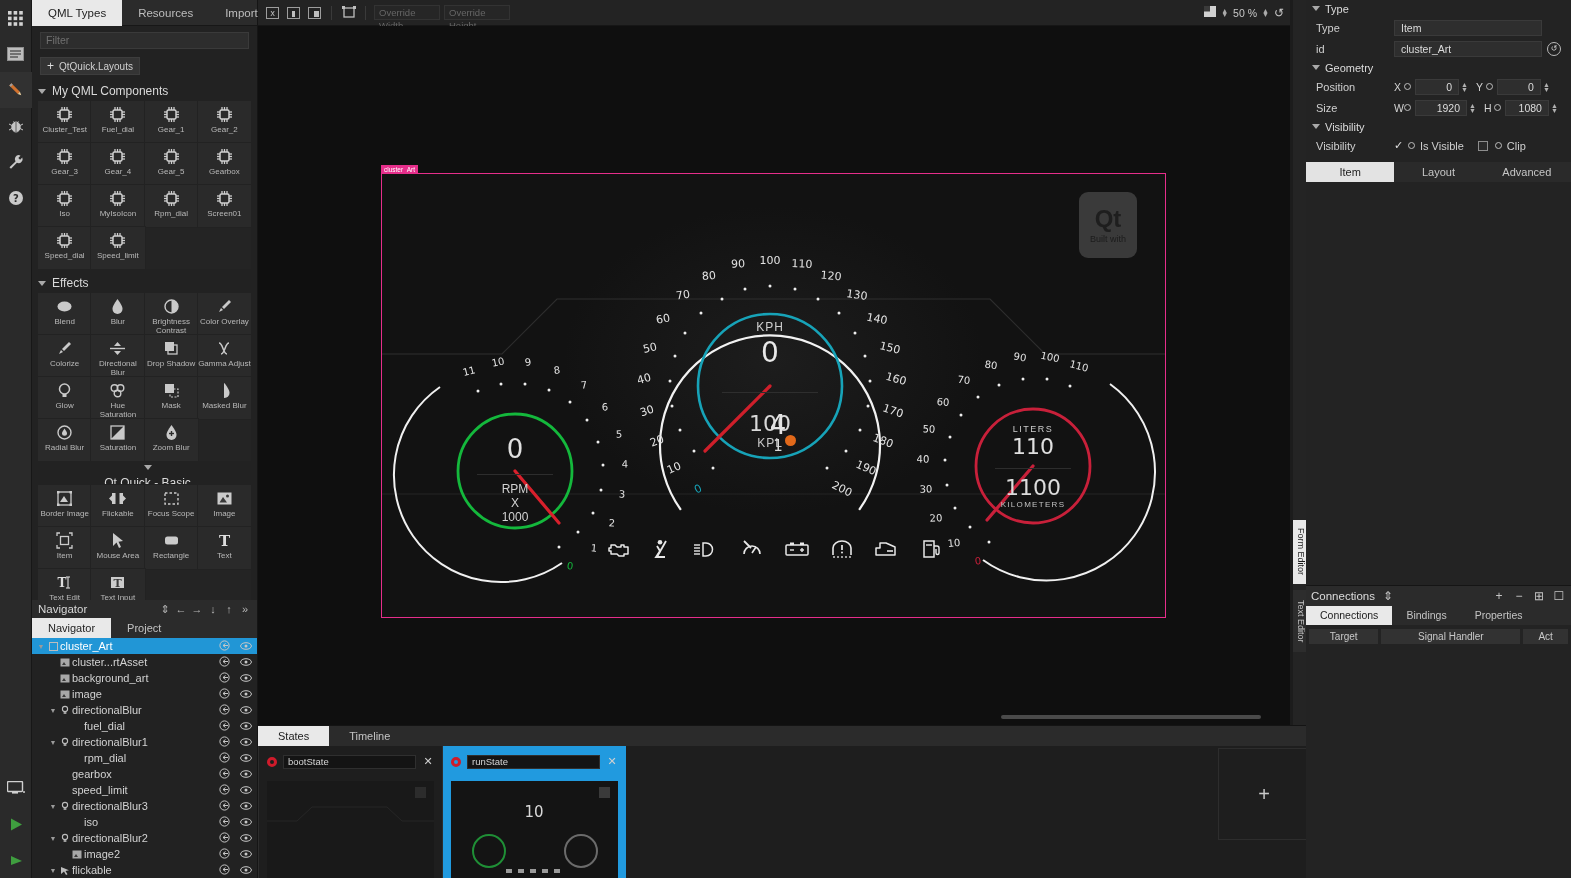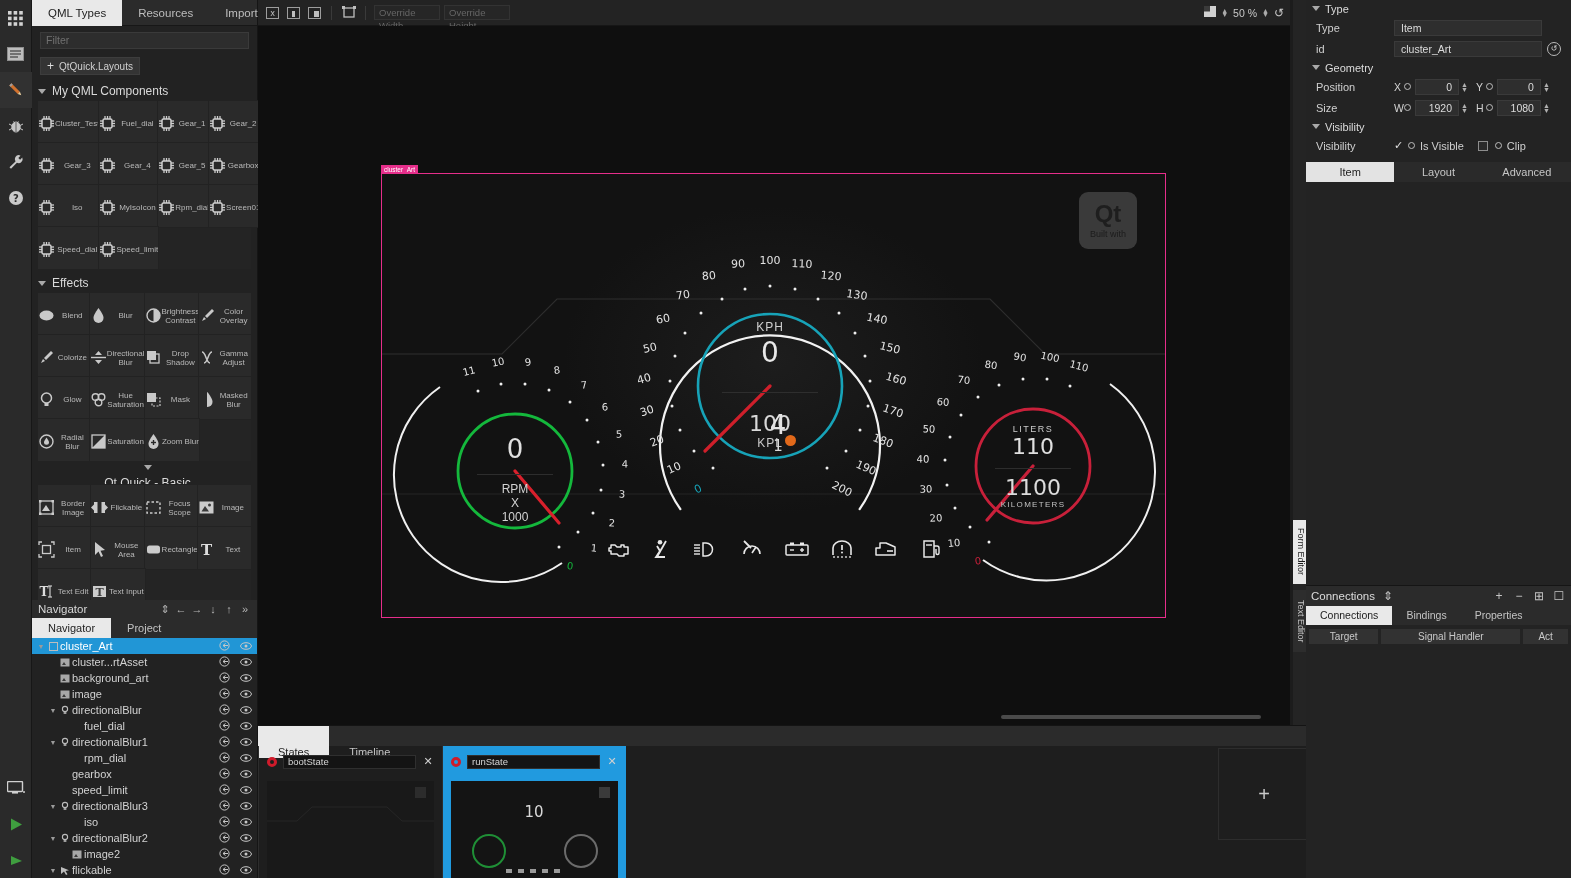--- a/index.html
+++ b/index.html
@@ -20,21 +20,21 @@
   .tabrow .tab { flex:0 0 auto; padding:0 16px; height:26px; line-height:26px; font-size:11.5px; color:#bdbdbd; }
   .tabrow .tab.act { background:#e9e9e9; color:#1c1c1c; }
   .filterbox { margin:6px 8px 4px 8px; height:17px; background:#2d2d2d; border:1px solid #3a3a3a;
                color:#707070; font-size:10.5px; padding:0 5px; line-height:15px; }
   .qqlbtn { margin:4px 8px 6px 8px; height:18px; background:#343434; border:1px solid #3d3d3d; display:inline-flex;
             align-items:center; padding:0 6px; font-size:10px; color:#d0d0d0; gap:5px; }
   .sechdr { display:flex; align-items:center; gap:6px; height:20px; padding-left:6px; font-size:12px;
             color:#dadada; background:#222; }
   .caret { width:0;height:0;border-left:4px solid transparent;border-right:4px solid transparent;border-top:5px solid #a9a9a9; }
   .grid { display:grid; grid-template-columns:repeat(4,1fr); background:#242424; margin:0 6px; }
-  .cell { height:42px; display:flex; flex-direction:row; align-items:center; justify-content:flex-start;
+  .cell { height:42px; display:flex; flex-direction:column; align-items:center; justify-content:flex-start;
           padding-top:3px; background:#2a2a2a; outline:1px solid #222; }
   .cell .cico { height:21px; display:flex; align-items:center; justify-content:center; color:#c9c9c9; }
   .cell .clab { font-size:8px; color:#b9b9b9; text-align:center; line-height:9px; width:100%; overflow:hidden; }
 
   
   #nav { position:absolute; left:32px; top:600px; width:226px; height:278px; background:#222; border-right:1px solid #151515; }
   #navhdr { height:18px; display:flex; align-items:center; background:#2b2b2b; padding:0 4px 0 6px; }
   #navhdr .t { font-size:11.5px; color:#d7d7d7; flex:1 1 auto; }
   #navhdr .ni { width:16px; text-align:center; color:#b5b5b5; font-size:11px; }
   .navtabs { display:flex; height:20px; background:#2b2b2b; }
@@ -66,21 +66,21 @@
        radial-gradient(ellipse 300px 220px at 50% 42%, #1d1d1d 0%, #121212 70%),
        linear-gradient(#121212,#121212); }
 
   .dialnum { position:absolute; color:#e3e3e3; font-size:11px; font-family:"DejaVu Sans", sans-serif;
              transform:translate(-50%,-50%); white-space:nowrap; }
   .dialnum.sm { font-size:10px; }
   .tickdot { position:absolute; width:3px; height:3px; border-radius:50%; background:#efefef; transform:translate(-50%,-50%); }
 
   .centerlabel { position:absolute; transform:translate(-50%,-50%); text-align:center; }
 
-  #qtbadge { position:absolute; right:28px; top:18px; width:58px; height:57px; background:#3a3a3a; border-radius:9px;
+  #qtbadge { position:absolute; right:28px; top:18px; width:58px; height:66px; background:#3a3a3a; border-radius:9px;
              display:flex; flex-direction:column; align-items:center; justify-content:center; }
   #qtbadge .qt { font-size:24px; color:#1e1e1e; font-weight:bold; line-height:24px; }
   #qtbadge .bw { font-size:9px; color:#1c1c1c; margin-top:3px; }
 
   #warnrow { position:absolute; left:50%; bottom:56px; transform:translateX(-50%); display:flex; gap:22px; align-items:center; }
   #warnrow .w { color:#e8e8e8; }
 
   #hscroll { position:absolute; left:258px; top:713px; width:1032px; height:8px; }
   #hscroll .thumb { position:absolute; left:485px; top:2px; width:260px; height:4px; background:#4a4a4a; border-radius:2px; }
   #vscroll { position:absolute; left:1283px; top:345px; width:7px; height:180px; background:#444; border-radius:3px; }
@@ -88,21 +88,21 @@
   
   #vtabs { position:absolute; left:1293px; top:0; width:13px; height:725px; background:#242424; }
   .vtab { position:absolute; left:0; width:13px; writing-mode:vertical-rl; text-orientation:mixed;
           font-size:9px; text-align:center; padding:4px 0; }
   .vtab.act { background:#e9e9e9; color:#1c1c1c; }
   .vtab.idle { background:#2d2d2d; color:#c5c5c5; }
 
   
   #states { position:absolute; left:258px; top:725px; width:1048px; height:153px; background:#1e1e1e; border-top:1px solid #141414; }
   #stTabs { display:flex; height:20px; background:#2b2b2b; }
-  #stTabs .tab { padding:16px 20px; line-height:20px; font-size:11px; color:#c4c4c4; }
+  #stTabs .tab { padding:0 20px; line-height:20px; font-size:11px; color:#c4c4c4; }
   #stTabs .tab.act { background:#e9e9e9; color:#1c1c1c; }
   #stList { position:relative; display:flex; height:133px; }
   .stcard { position:relative; width:183px; height:133px; padding:8px 8px 0 8px; }
   .stcard.sel { background:#219adf; }
   .stcard .chdr { display:flex; align-items:center; gap:6px; height:15px; }
   .stcard .bullet { width:10px;height:10px;border-radius:50%;border:3px solid #cf1b2b; }
   .stcard .nameinput { flex:1 1 auto; height:14px; background:#141414; border:1px solid #2f2f2f; color:#d6d6d6;
                        font-size:9.5px; line-height:12px; padding:0 4px; }
   .stcard .plainname { flex:1 1 auto; font-size:9.5px; color:#cfcfcf; }
   .stcard .x { width:12px; text-align:center; color:#d0d0d0; font-size:11px; }
@@ -1477,21 +1477,21 @@
       <span class="pfield" style="width:44px;text-align:right;margin-left:4px;">0</span>
       <span class="spinbtns">
           <span>▲</span>
           <span>▼</span>
         </span>
     </div>
     <div class="prow">
       <span class="plabel">Size</span>
       <span class="axis">W</span>
       <span class="dot"></span>
-      <span class="pfield" style="width:44px;text-align:right;margin-left:4px;">1920</span>
+      <span class="pfield" style="width:52px;text-align:right;margin-left:4px;">1920</span>
       <span class="spinbtns">
           <span>▲</span>
           <span>▼</span>
         </span>
       <span class="axis" style="margin-left:8px;">H</span>
       <span class="dot"></span>
       <span class="pfield" style="width:44px;text-align:right;margin-left:4px;">1080</span>
       <span class="spinbtns">
           <span>▲</span>
           <span>▼</span>

